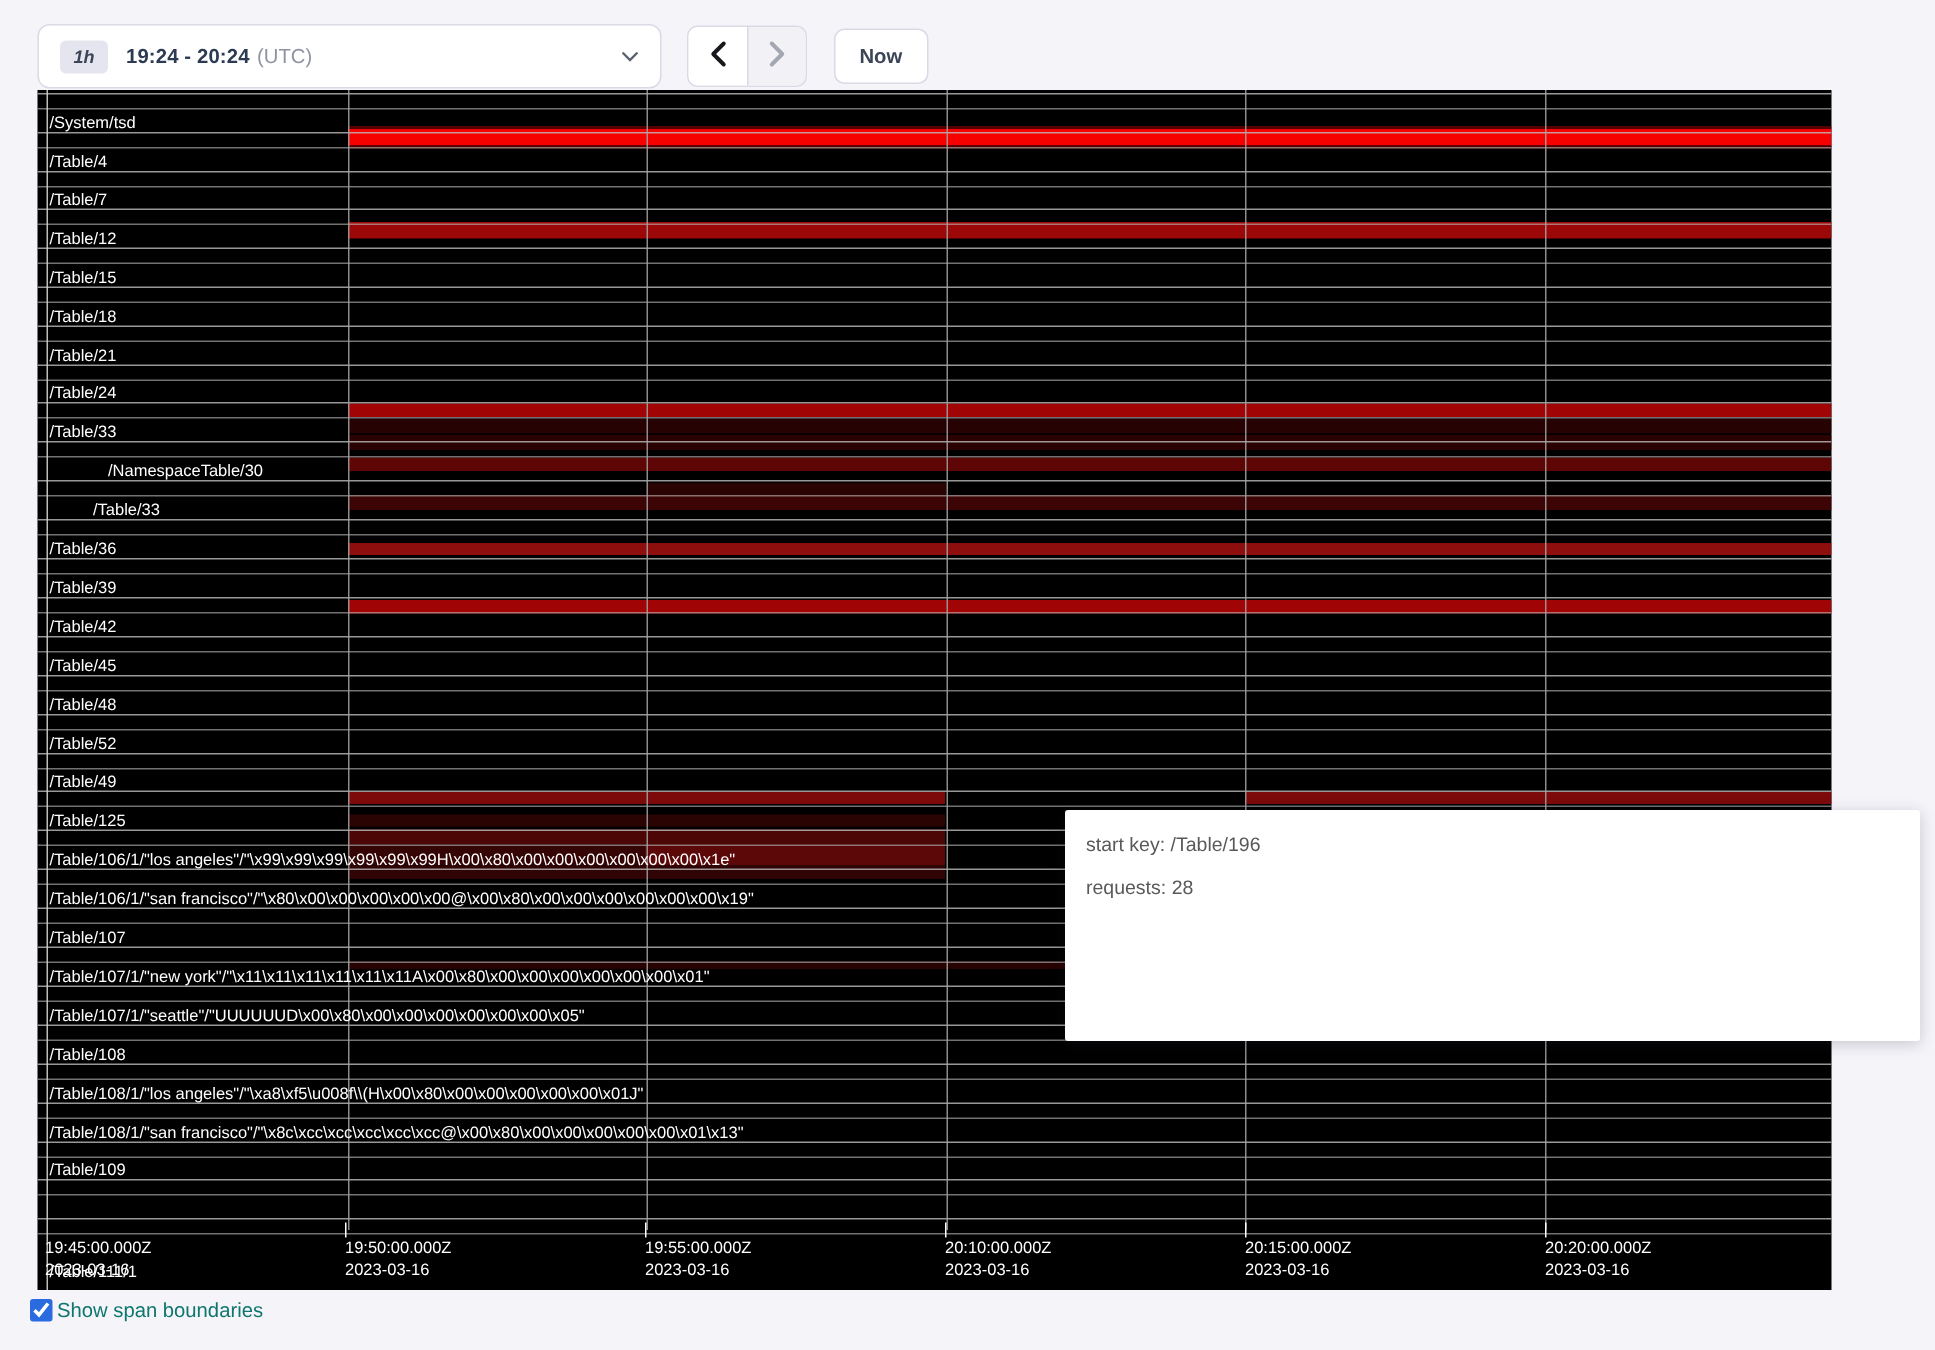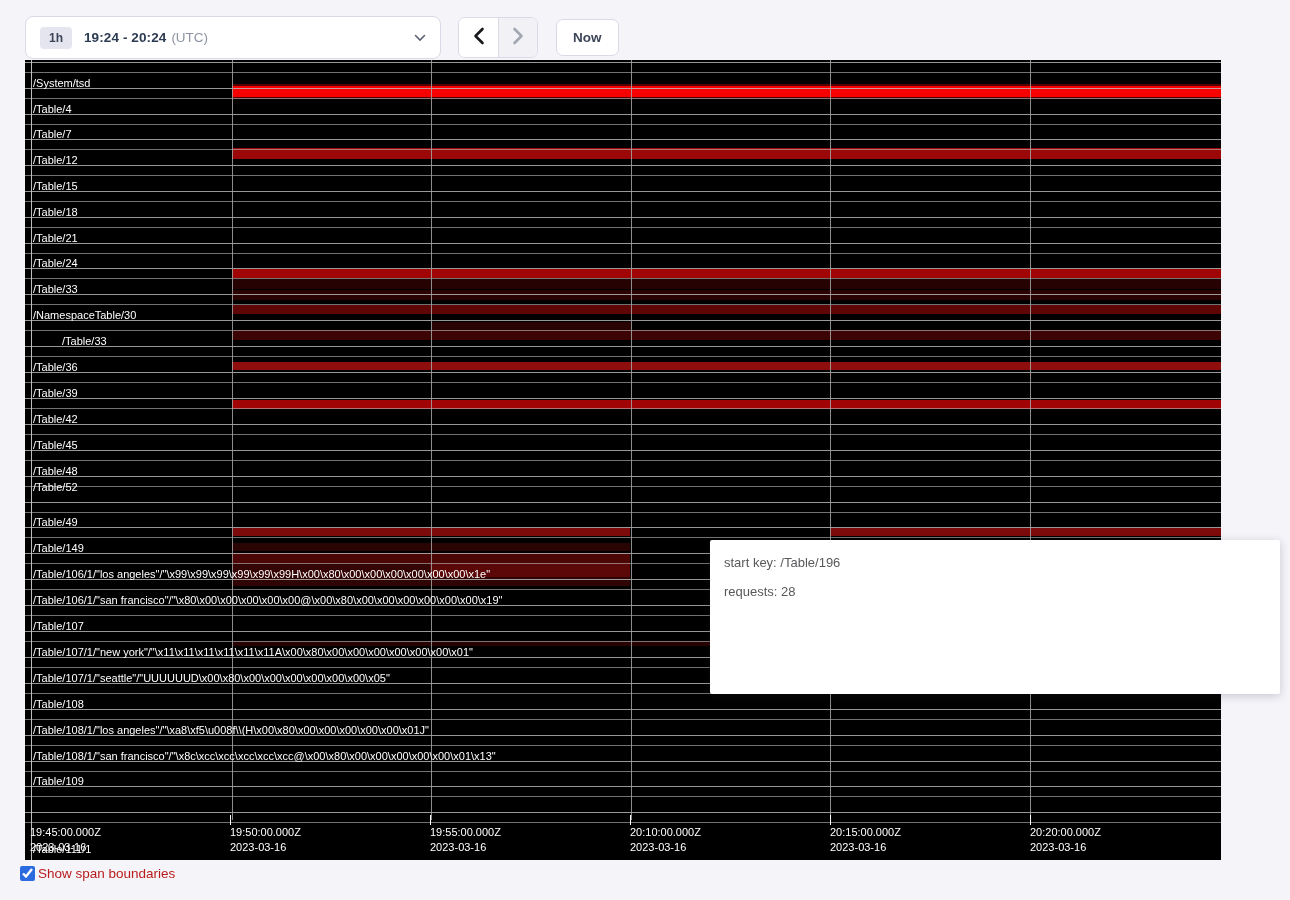--- a/index.html
+++ b/index.html
@@ -11,21 +11,21 @@
   }
 
   
   .toolbar { position:absolute; left:25px; top:16px; display:flex; align-items:stretch; }
   .range-select {
     width:416px; height:43px; background:#fff; border:1px solid #d9dae6; border-radius:8px;
     display:flex; align-items:center; padding:0 14px; cursor:pointer;
   }
   .range-chip {
     background:#e4e5ee; color:#3c4558; font-size:12px; font-weight:bold;
-    border-radius:4px; padding:4px 9px; margin-right:12px;
+    border-radius:4px; padding:4px 9px; margin-right:12px;font-style:italic;
   }
   .range-text { font-size:13.5px; font-weight:bold; color:#2c3a52; letter-spacing:.1px; }
   .range-suffix { font-size:13.5px; color:#8d93a3; margin-left:5px; }
   .range-caret { margin-left:auto; display:flex; align-items:center; }
   .nav-group { display:flex; margin-left:17px; height:41px; margin-top:1px;
     border:1px solid #d9dae6; border-radius:7px; overflow:hidden; background:#fff; }
   .nav-btn { width:39px; height:100%; display:flex; align-items:center; justify-content:center;
     background:#fff; border:none; cursor:pointer; padding:0; }
   .nav-btn + .nav-btn { border-left:1px solid #d9dae6; }
   .nav-btn.disabled { background:#f1f1f6; cursor:default; }
@@ -56,21 +56,21 @@
   .kv-tooltip {
     position:absolute; left:710px; top:540px; width:570px; height:154px;
     background:#fff; border-radius:2px; box-shadow:0 2px 10px rgba(40,40,60,.22);
     padding:8px 14px; z-index:5;
   }
   .kv-tooltip p { margin:0; padding:7px 0; font-size:13px; color:#58595b; white-space:nowrap; overflow:hidden; }
 
   
   .footer-row { position:absolute; left:20px; top:866px; display:flex; align-items:center; }
   .footer-row input { width:15px; height:15px; accent-color:#2b6be0; margin:0; cursor:pointer; }
-  .footer-row label { font-size:13.5px; color:#b91c1c; margin-left:3px; cursor:pointer; }
+  .footer-row label { font-size:13.5px; color:#0f766e; margin-left:3px; cursor:pointer; }
 </style>
 </head>
 <body>
 
 <div class="toolbar">
   <div class="range-select">
     <span class="range-chip">1h</span>
     <span class="range-text">19:24 - 20:24</span>
     <span class="range-suffix">(UTC)</span>
     <span class="range-caret">
@@ -187,30 +187,30 @@
     <div class="vline" style="left: 1005px;"></div>
     <div class="row-label" style="top: 23px;">/System/tsd</div>
     <div class="row-label" style="top: 49px;">/Table/4</div>
     <div class="row-label" style="top: 74px;">/Table/7</div>
     <div class="row-label" style="top: 100px;">/Table/12</div>
     <div class="row-label" style="top: 126px;">/Table/15</div>
     <div class="row-label" style="top: 152px;">/Table/18</div>
     <div class="row-label" style="top: 178px;">/Table/21</div>
     <div class="row-label" style="top: 203px;">/Table/24</div>
     <div class="row-label" style="top: 229px;">/Table/33</div>
-    <div class="row-label" style="top: 255px;">/NamespaceTable/30</div>
+    <div class="row-label" style="top: 255px; margin-left: 39px;">/NamespaceTable/30</div>
     <div class="row-label" style="top: 281px; padding-left: 29px;">/Table/33</div>
     <div class="row-label" style="top: 307px;">/Table/36</div>
     <div class="row-label" style="top: 333px;">/Table/39</div>
     <div class="row-label" style="top: 359px;">/Table/42</div>
     <div class="row-label" style="top: 385px;">/Table/45</div>
     <div class="row-label" style="top: 411px;">/Table/48</div>
-    <div class="row-label" style="top: 427px;">/Table/52</div>
+    <div class="row-label" style="top: 437px;">/Table/52</div>
     <div class="row-label" style="top: 462px;">/Table/49</div>
-    <div class="row-label" style="top: 488px;">/Table/149</div>
+    <div class="row-label" style="top: 488px;">/Table/125</div>
     <div class="row-label" style="top: 514px;">/Table/106/1/"los angeles"/"\x99\x99\x99\x99\x99\x99H\x00\x80\x00\x00\x00\x00\x00\x00\x1e"</div>
     <div class="row-label" style="top: 540px;">/Table/106/1/"san francisco"/"\x80\x00\x00\x00\x00\x00@\x00\x80\x00\x00\x00\x00\x00\x00\x19"</div>
     <div class="row-label" style="top: 566px;">/Table/107</div>
     <div class="row-label" style="top: 592px;">/Table/107/1/"new york"/"\x11\x11\x11\x11\x11\x11A\x00\x80\x00\x00\x00\x00\x00\x00\x01"</div>
     <div class="row-label" style="top: 618px;">/Table/107/1/"seattle"/"UUUUUUD\x00\x80\x00\x00\x00\x00\x00\x00\x05"</div>
     <div class="row-label" style="top: 644px;">/Table/108</div>
     <div class="row-label" style="top: 670px;">/Table/108/1/"los angeles"/"\xa8\xf5\u008f\\(H\x00\x80\x00\x00\x00\x00\x00\x01J"</div>
     <div class="row-label" style="top: 696px;">/Table/108/1/"san francisco"/"\x8c\xcc\xcc\xcc\xcc\xcc@\x00\x80\x00\x00\x00\x00\x00\x01\x13"</div>
     <div class="row-label" style="top: 721px;">/Table/109</div>
     <div class="row-label" style="top: 789px;">/Table/111/1</div>

